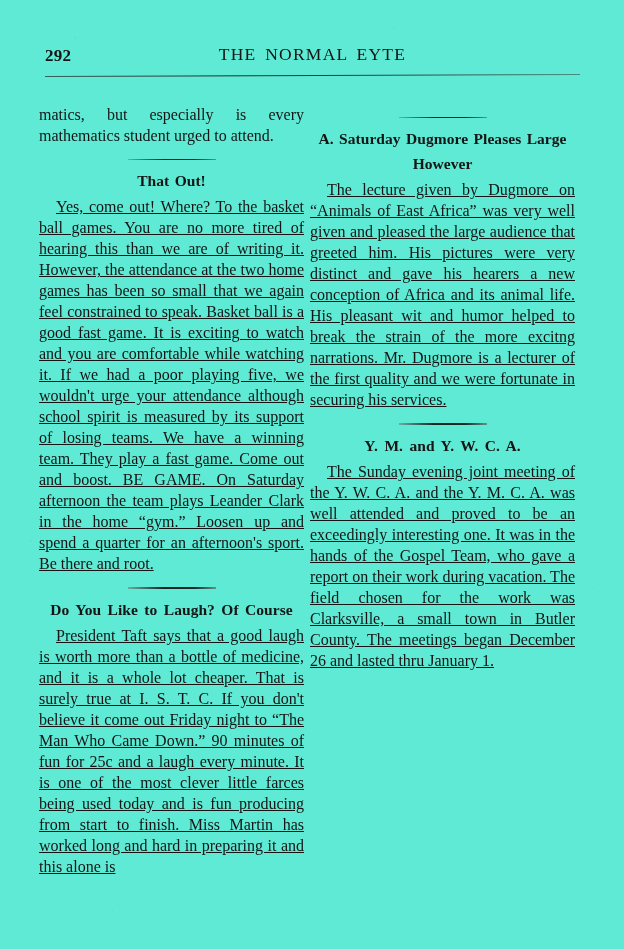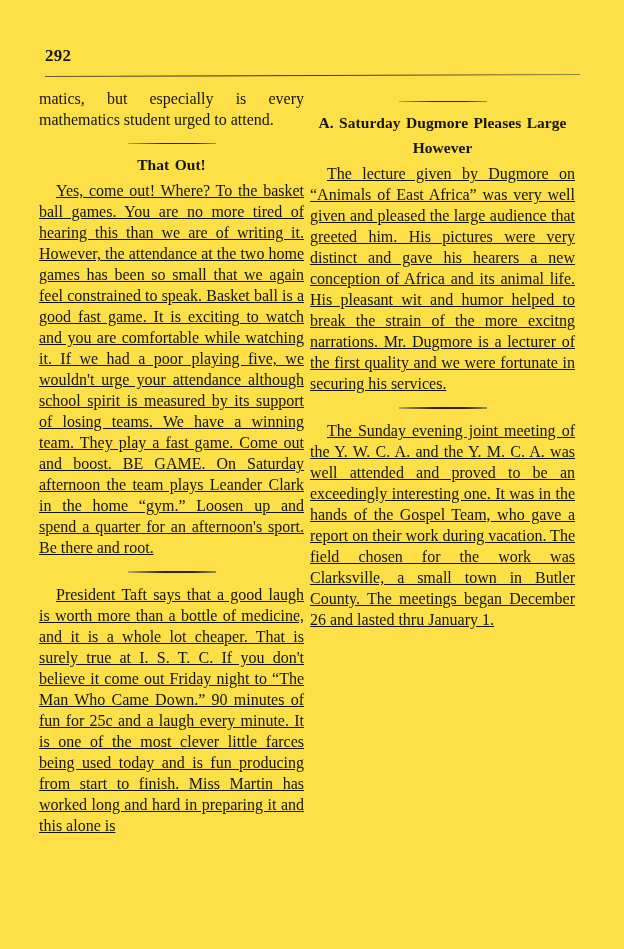--- a/index.html
+++ b/index.html
@@ -10,21 +10,21 @@
   }
   body {
     font-family: "Liberation Serif", "DejaVu Serif", serif;
     color: #151515;
   }
 
   .page {
     position: relative;
     width: 624px;
     height: 949px;
-    background: #fde047;
+    background: #5eead4;
     overflow: hidden;
   }
 
   
   .paper-noise {
     position: absolute;
     inset: 0;
     pointer-events: none;
     background:
       radial-gradient(circle at 12% 4%,  rgba(0,0,0,0.035) 0 0.6px, transparent 1.1px),
@@ -76,21 +76,21 @@
       rgba(25,25,25,0.9) 35%,
       rgba(35,35,35,0.8) 70%,
       rgba(60,60,60,0.55) 100%);
     transform: rotate(-0.22deg);
     transform-origin: left center;
   }
 
   
   .columns {
     position: absolute;
-    top: 88px;
+    top: 104px;
     left: 39px;
     width: 546px;
     display: flex;
     gap: 6px;
   }
   .col {
     width: 265px;
   }
 
   p.body {
@@ -133,51 +133,54 @@
 </style>
 </head>
 <body>
 
 <div class="page">
 
   <div class="paper-noise"></div>
 
   <div class="running-head">
     <div class="folio">292</div>
+    <div class="head-title">THE NORMAL EYTE</div>
   </div>
   <div class="head-rule"></div>
 
   <div class="columns">
 
     <div class="col">
 
       <p class="body">matics, but especially is every mathematics student urged to attend.</p>
 
       <div class="sep"></div>
 
       <h2 class="section-head">That Out!</h2>
 
       <p class="body indent">Yes, come out! Where? To the basket ball games. You are no more tired of hearing this than we are of writing it. However, the attendance at the two home games has been so small that we again feel constrained to speak. Basket ball is a good fast game. It is exciting to watch and you are comfortable while watching it. If we had a poor playing five, we wouldn't urge your attendance although school spirit is measured by its support of losing teams. We have a winning team. They play a fast game. Come out and boost. BE GAME. On Saturday afternoon the team plays Leander Clark in the home “gym.” Loosen up and spend a quarter for an afternoon's sport. Be there and root.</p>
 
       <div class="sep"></div>
 
+      <h2 class="section-head wide">Do You Like to Laugh?  Of Course</h2>
 
       <p class="body indent">President Taft says that a good laugh is worth more than a bottle of medicine, and it is a whole lot cheaper. That is surely true at I. S. T. C. If you don't believe it come out Friday night to “The Man Who Came Down.” 90 minutes of fun for 25c and a laugh every minute. It is one of the most clever little farces being used today and is fun producing from start to finish. Miss Martin has worked long and hard in preparing it and this alone is</p>
     </div>
 
     <div class="col">
 
 
       <div class="sep"></div>
 
       <h2 class="section-head">A. Saturday Dugmore Pleases Large</h2>
       <h2 class="section-head">However</h2>
 
       <p class="body indent">The lecture given by Dugmore on “Animals of East Africa” was very well given and pleased the large audience that greeted him. His pictures were very distinct and gave his hearers a new conception of Africa and its animal life. His pleasant wit and humor helped to break the strain of the more excitng narrations. Mr. Dugmore is a lecturer of the first quality and we were fortunate in securing his services.</p>
 
       <div class="sep"></div>
 
+      <h2 class="section-head wide">Y. M. and Y. W. C. A.</h2>
 
       <p class="body indent">The Sunday evening joint meeting of the Y. W. C. A. and the Y. M. C. A. was well attended and proved to be an exceedingly interesting one. It was in the hands of the Gospel Team, who gave a report on their work during vacation. The field chosen for the work was Clarksville, a small town in Butler County. The meetings began December 26 and lasted thru January 1.</p>
 
     </div>
   </div>
 </div>
 
 </body></html>

